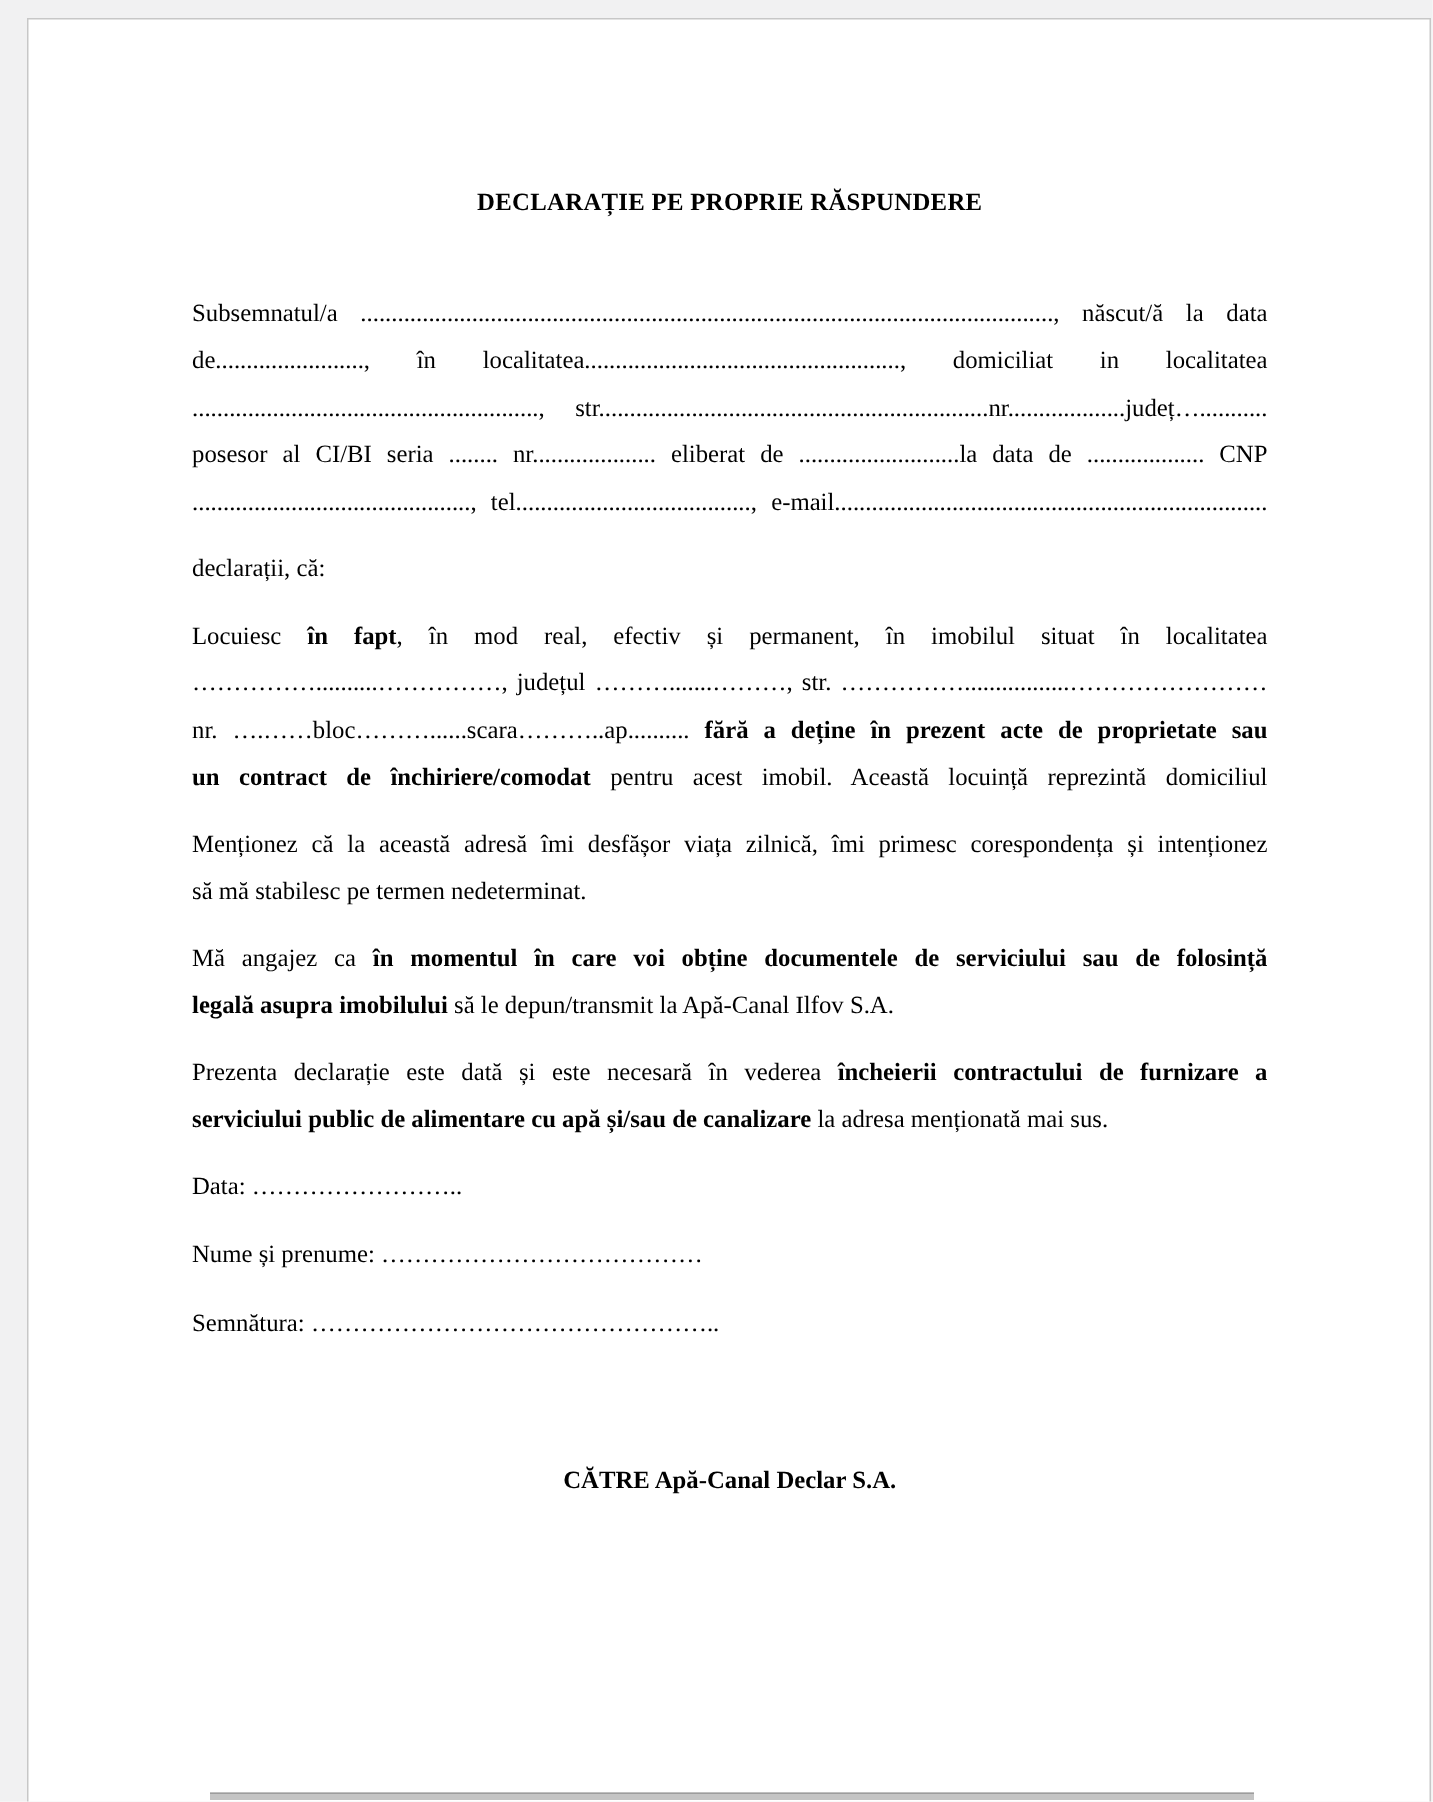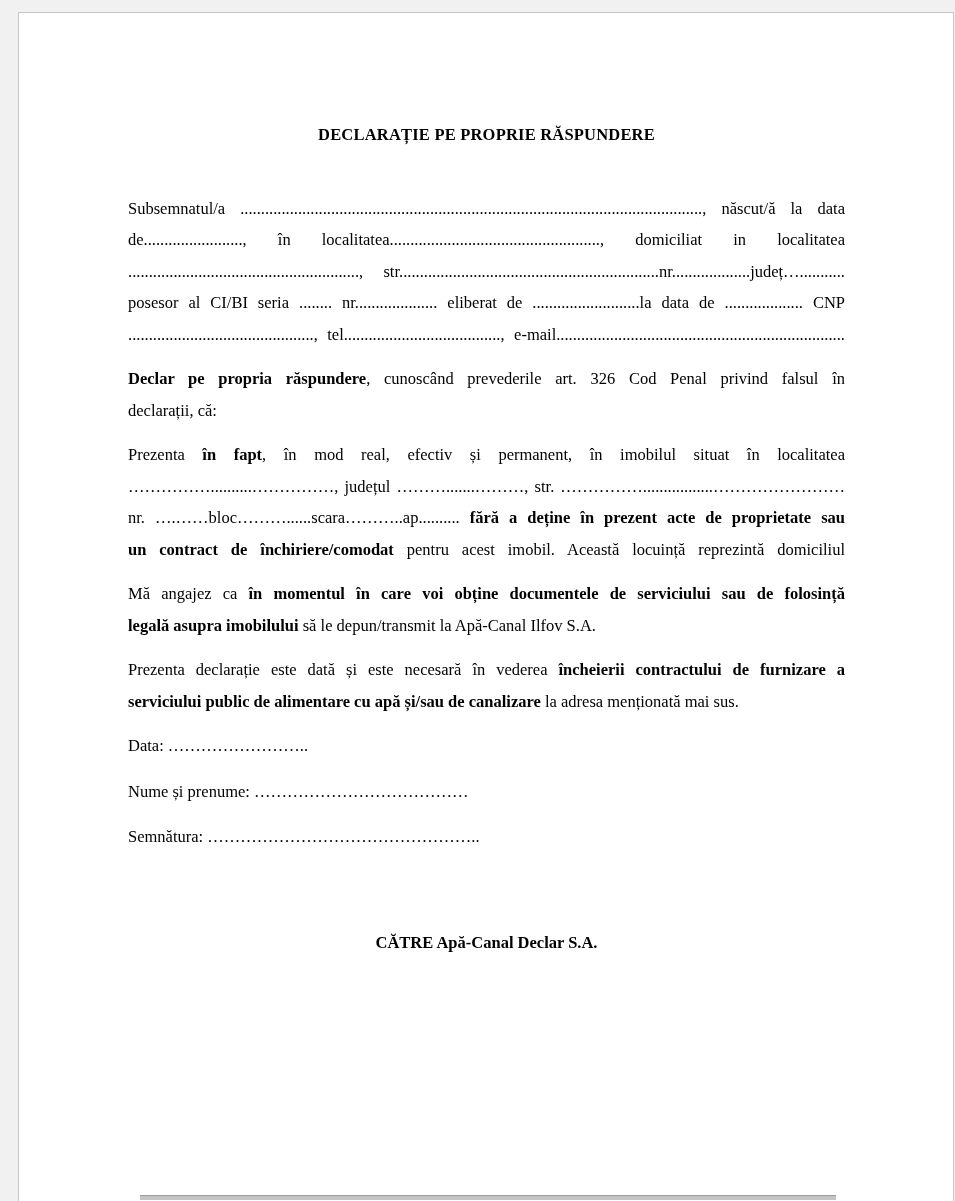--- a/index.html
+++ b/index.html
@@ -85,28 +85,31 @@
 
     <div>
         <div class="para">
           <div class="line"><span>Subsemnatul/a ................................................................................................................, născut/ă la data</span></div>
           <div class="line"><span>de........................, în localitatea..................................................., domiciliat in localitatea</span></div>
           <div class="line"><span>........................................................, str...............................................................nr...................județ…...........</span></div>
           <div class="line"><span>posesor al CI/BI seria ........ nr.................... eliberat de ..........................la data de ................... CNP</span></div>
           <div class="line"><span>............................................., tel......................................, e-mail......................................................................</span></div>
         </div>
         <div class="para">
-          <div class="line"><span class="b">Declar pe propria răspundere</span><span>, cunoscând prevederile art. 326 Cod Penal privind falsul în</span></div>
           <div class="line last"><span>declarații, că:</span></div>
         </div>
         <div class="para">
-          <div class="line"><span>Prezenta </span><span class="b">în fapt</span><span>, în mod real, efectiv și permanent, în imobilul situat în localitatea</span></div>
+          <div class="line"><span>Locuiesc </span><span class="b">în fapt</span><span>, în mod real, efectiv și permanent, în imobilul situat în localitatea</span></div>
           <div class="line"><span>……………..........……………, județul ……….......………, str. …………….................……………………</span></div>
           <div class="line"><span>nr. ….……bloc………......scara………..ap.......... </span><span class="b">fără a deține în prezent acte de proprietate sau</span></div>
           <div class="line"><span class="b">un contract de închiriere/comodat</span><span> pentru acest imobil. Această locuință reprezintă domiciliul</span></div>
+        </div>
+        <div class="para">
+          <div class="line"><span>Menționez că la această adresă îmi desfășor viața zilnică, îmi primesc corespondența și intenționez</span></div>
+          <div class="line last"><span>să mă stabilesc pe termen nedeterminat.</span></div>
         </div>
         <div class="para">
           <div class="line"><span>Mă angajez ca </span><span class="b">în momentul în care voi obține documentele de serviciului sau de folosință</span></div>
           <div class="line last"><span class="b">legală asupra imobilului</span><span> să le depun/transmit la Apă-Canal Ilfov S.A.</span></div>
         </div>
         <div class="para">
           <div class="line"><span>Prezenta declarație este dată și este necesară în vederea </span><span class="b">încheierii contractului de furnizare a</span></div>
           <div class="line last"><span class="b">serviciului public de alimentare cu apă și/sau de canalizare</span><span> la adresa menționată mai sus.</span></div>
         </div>
       </div>

